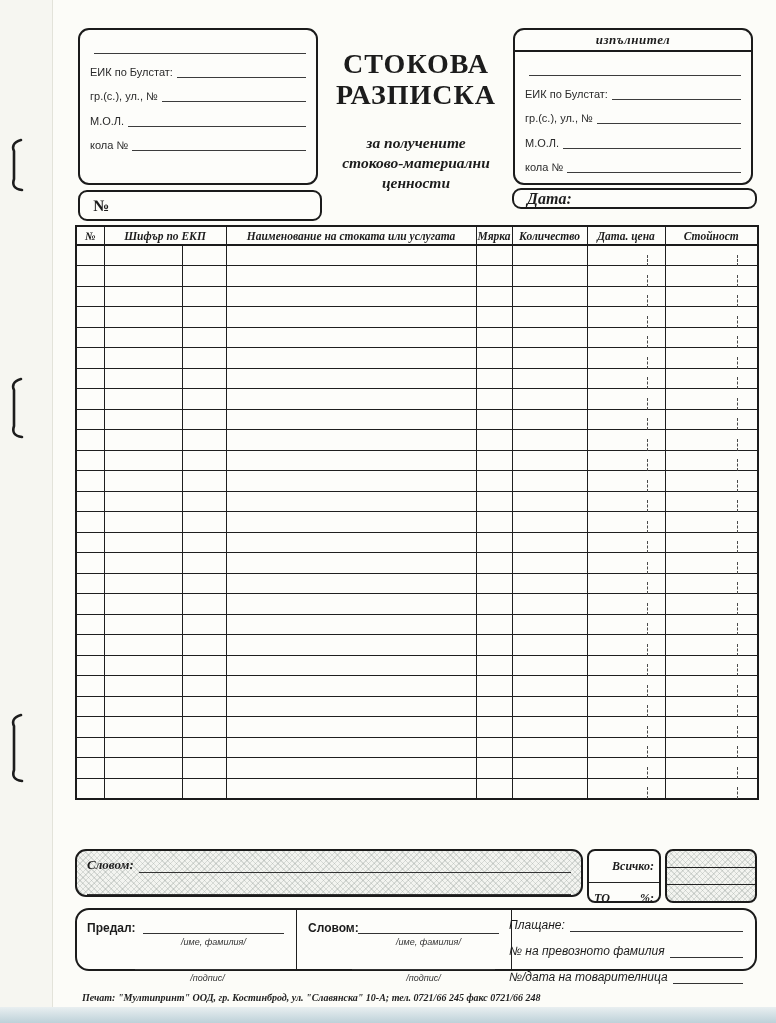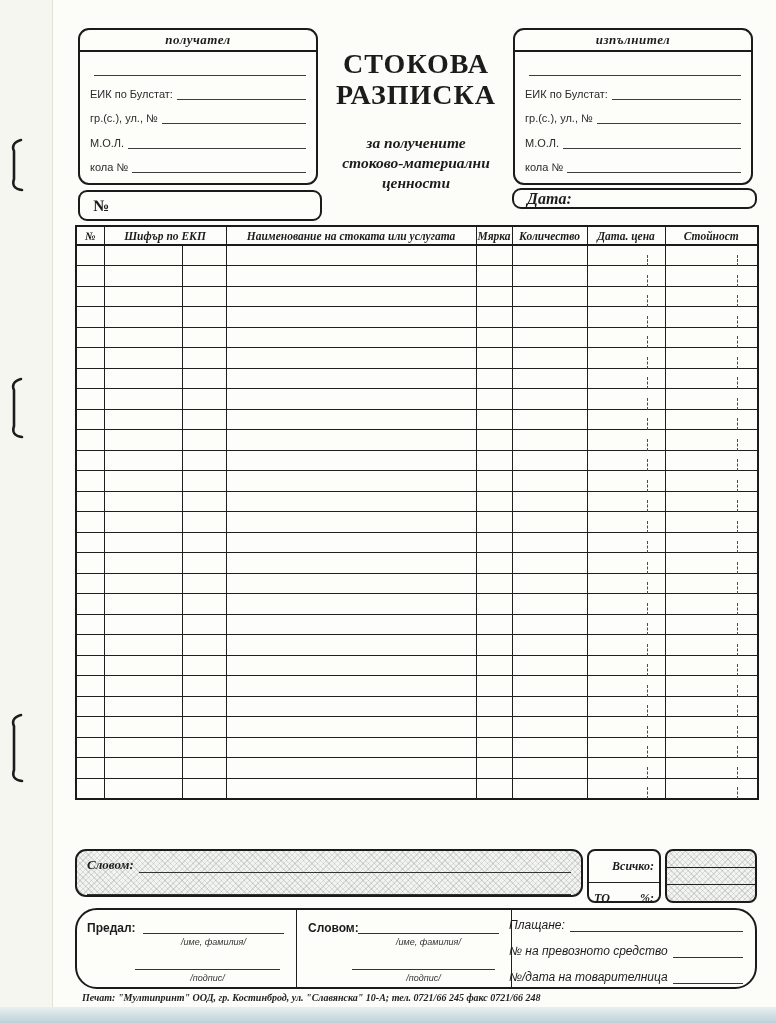--- a/index.html
+++ b/index.html
@@ -63,21 +63,21 @@
   .totlabels{position:absolute;left:587px;top:849px;width:74px;height:54px;border:2px solid #1b1b1b;border-radius:8px;background:#fdfdfa;box-sizing:border-box;display:flex;flex-direction:column;}
   .totlabels .trow{flex:1;display:flex;align-items:center;justify-content:flex-end;padding:8px 5px;
     font:italic 700 12px "Liberation Serif",serif;font-weight:600;border-bottom:1.3px solid #222;}
   .totlabels .trow.mid{justify-content:space-between;}
   .totlabels .trow:last-child{border-bottom:none;margin-left:44px;}
   .totvalues{position:absolute;left:665px;top:849px;width:92px;height:54px;border:2px solid #1b1b1b;border-radius:8px;box-sizing:border-box;display:flex;flex-direction:column;}
   .totvalues .vrow{flex:1;border-bottom:1.3px solid #222;}
   .totvalues .vrow:last-child{border-bottom:none;}
 
   
-  .footer{position:absolute;left:75px;top:908px;width:682px;height:81px;border:2px solid #1b1b1b;border-radius:22px;background:#fdfdfa;box-sizing:border-box;}
+  .footer{position:absolute;left:75px;top:908px;width:682px;height:63px;border:2px solid #1b1b1b;border-radius:14px;background:#fdfdfa;box-sizing:border-box;}
   .fdiv{position:absolute;top:0;bottom:0;border-left:1.5px solid #1f1f1f;}
   .fsec{position:absolute;top:0;bottom:0;}
   .siglabel{position:absolute;font:700 12px "Liberation Sans",sans-serif;}
   .sigline{position:absolute;border-bottom:1.2px solid #333;}
   .signote{position:absolute;font:italic 9px "Liberation Sans",sans-serif;color:#333;text-align:center;}
   .payrow{position:absolute;display:flex;align-items:flex-end;left:12px;right:12px;}
   .payrow .plbl{font:italic 12px "Liberation Sans",sans-serif;white-space:nowrap;padding-right:5px;}
   .payrow .pline{flex:1;border-bottom:1.2px solid #333;height:12px;}
 
   .printline{position:absolute;left:82px;top:992px;width:640px;font:italic 700 10px "Liberation Serif",serif;font-weight:600;color:#222;}
@@ -92,21 +92,20 @@
       <path d="M13 3 C5 5 4 10 6 14 L6 42 C4 48 6 52 14 53" fill="none" stroke="#1d1d1d" stroke-width="2.6" stroke-linecap="round"></path>
     </svg>
   <svg class="staple" style="top:376px" width="18" height="64" viewBox="0 0 18 64">
       <path d="M13 3 C5 5 4 10 6 14 L6 50 C4 56 6 60 14 61" fill="none" stroke="#1d1d1d" stroke-width="2.6" stroke-linecap="round"></path>
     </svg>
   <svg class="staple" style="top:712px" width="18" height="72" viewBox="0 0 18 72">
       <path d="M13 3 C5 5 4 10 6 14 L6 58 C4 64 6 68 14 69" fill="none" stroke="#1d1d1d" stroke-width="2.6" stroke-linecap="round"></path>
     </svg>
 
   <div class="pbox" style="left:78px;top:28px">
-    <div class="ptitle">получател</div>
     <div class="fields">
       <div class="frow">
           <span class="lbl"></span>
           <span class="line"></span>
         </div>
       <div class="frow">
           <span class="lbl">ЕИК по Булстат:</span>
           <span class="line"></span>
         </div>
       <div class="frow">
@@ -509,21 +508,21 @@
       <span class="sigline" style="left:56px;right:16px;top:59px"></span>
       <span class="signote" style="left:56px;right:16px;top:63px">/подпис/</span>
     </div>
 
     <div class="fsec" style="left:420px;right:0">
       <div class="payrow" style="top:8px">
         <span class="plbl">Плащане:</span>
         <span class="pline"></span>
       </div>
       <div class="payrow" style="top:34px">
-        <span class="plbl">№ на превозното средство</span>
+        <span class="plbl">№ на превозното фамилия</span>
         <span class="pline"></span>
       </div>
       <div class="payrow" style="top:60px">
         <span class="plbl">№/дата на товарителница</span>
         <span class="pline"></span>
       </div>
     </div>
   </div>
 
   <div class="printline">Печат: "Мултипринт" ООД, гр. Костинброд, ул. "Славянска" 10-А; тел. 0721/66 245  факс 0721/66 248</div>

